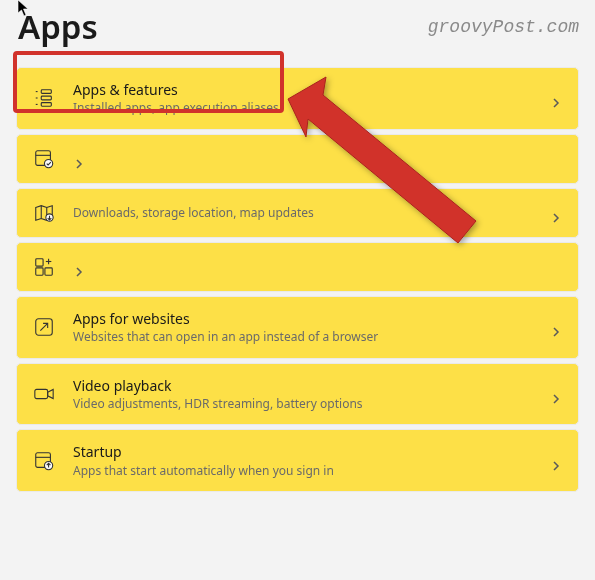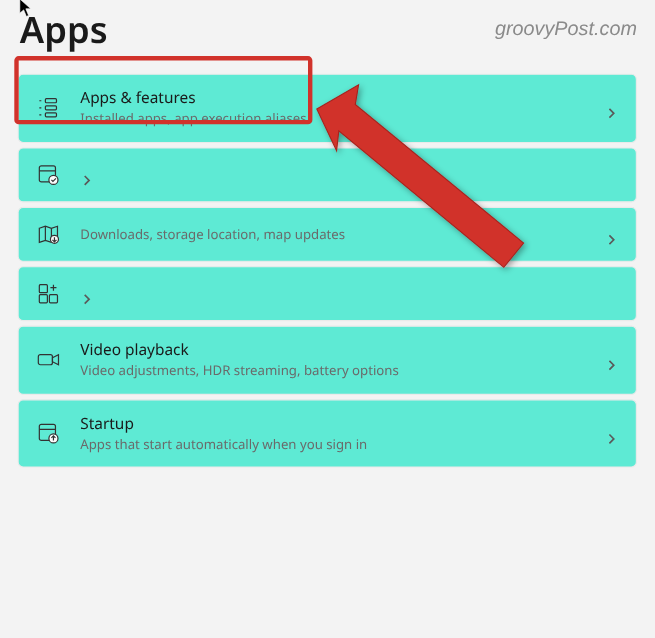--- a/index.html
+++ b/index.html
@@ -28,32 +28,32 @@
     }
     .cursor {
       position: absolute;
       left: -1px;
       top: -6px;
       font-size: 18px;
       color: #000;
       z-index: 50;
     }
     .watermark {
-      font-family: Liberation Sans, sans-serif;
+      font-family: Liberation Mono, monospace;
       font-style: italic;
       font-size: 18px;
       color: #8a8a8a;
     }
     .settings-list {
       display: flex;
       flex-direction: column;
       gap: 4px;
     }
     .row {
-      background: #5eead4;
+      background: #fde047;
       border: 1px solid #eaeaea;
       border-radius: 5px;
       padding: 13px 16px;
       display: flex;
       align-items: center;
       gap: 18px;
       position: relative;
     }
     .row-icon {
       width: 22px;
@@ -193,20 +193,36 @@
             <rect x="13" y="13" width="8" height="8" rx="1"></rect>
             <line x1="17" y1="3" x2="17" y2="9"></line>
             <line x1="14" y1="6" x2="20" y2="6"></line>
           </svg>
       </span>
       <span class="chevron"><svg viewBox="0 0 12 12">
             <polyline points="4,2 8,6 4,10"></polyline>
           </svg></span>
     </div>
 
+    <div class="row">
+      <span class="row-icon">
+        <svg viewBox="0 0 24 24">
+            <rect x="3" y="3" width="18" height="18" rx="3"></rect>
+            <path d="M8 16 L16 8"></path>
+            <polyline points="11,8 16,8 16,13"></polyline>
+          </svg>
+      </span>
+      <div class="row-text">
+        <span class="row-title">Apps for websites</span>
+        <span class="row-subtitle">Websites that can open in an app instead of a browser</span>
+      </div>
+      <span class="chevron"><svg viewBox="0 0 12 12">
+            <polyline points="4,2 8,6 4,10"></polyline>
+          </svg></span>
+    </div>
 
     <div class="row">
       <span class="row-icon">
         <svg viewBox="0 0 24 24">
             <rect x="2" y="7" width="14" height="10" rx="2"></rect>
             <polygon points="16,10 22,7 22,17 16,14"></polygon>
           </svg>
       </span>
       <div class="row-text">
         <span class="row-title">Video playback</span>

